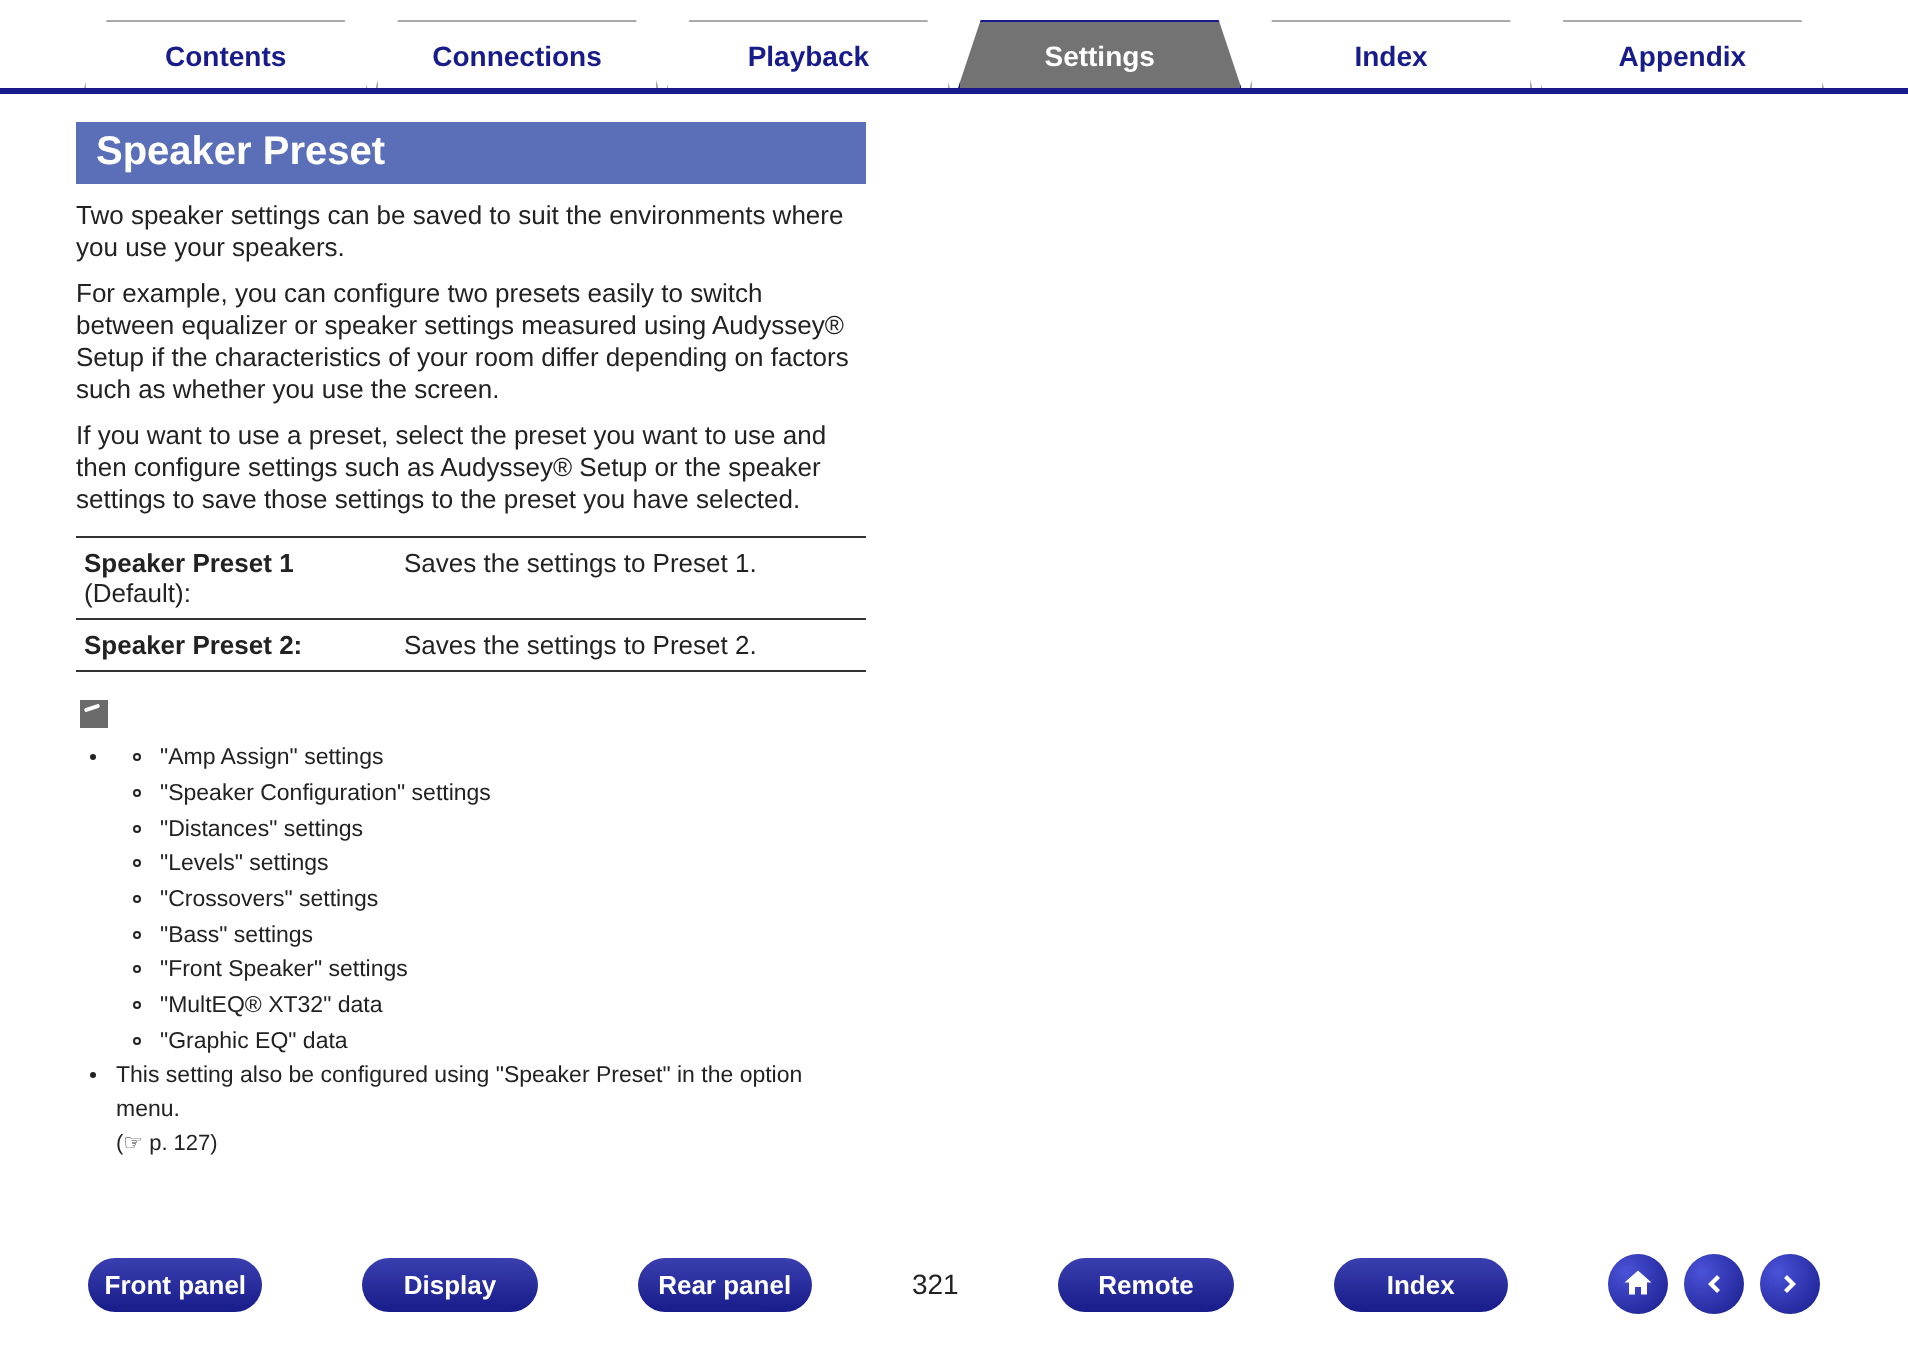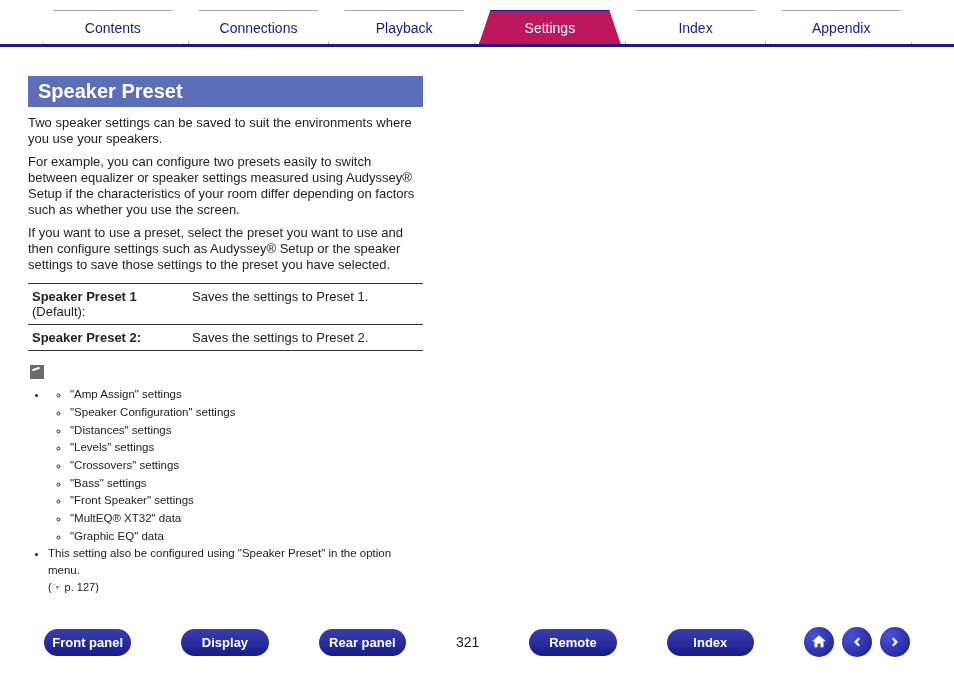--- a/index.html
+++ b/index.html
@@ -17,38 +17,37 @@
     display: flex;
     padding: 10px 42px 0 42px;
     gap: 4px;
     border-bottom: 3px solid #181c8a;
   }
   .tab {
     flex: 1;
     height: 34px;
     line-height: 34px;
     text-align: center;
-    font-weight: normal;
+    font-weight: bold;
     font-size: 14px;
     color: #181c8a;
     background: #fff;
     border: 1px solid #aaa;
     border-bottom: none;
     border-radius: 10px 10px 0 0;
     clip-path: polygon(8% 0, 92% 0, 100% 100%, 0 100%);
     cursor: pointer;
   }
   .tab.active {
-    background: #be185d;
+    background: #737373;
     color: #fff;
     border-color: #181c8a;
   }
   .page {
-    padding: 14px 44px 0 28px;
-    margin-top: 15px;
+    padding: 14px 44px 0 38px;
   }
   .section-title {
     background: #5b6fb8;
     color: #fff;
     font-size: 20px;
     font-weight: bold;
     padding: 4px 10px;
     width: 395px;
     margin-bottom: 8px;
   }

